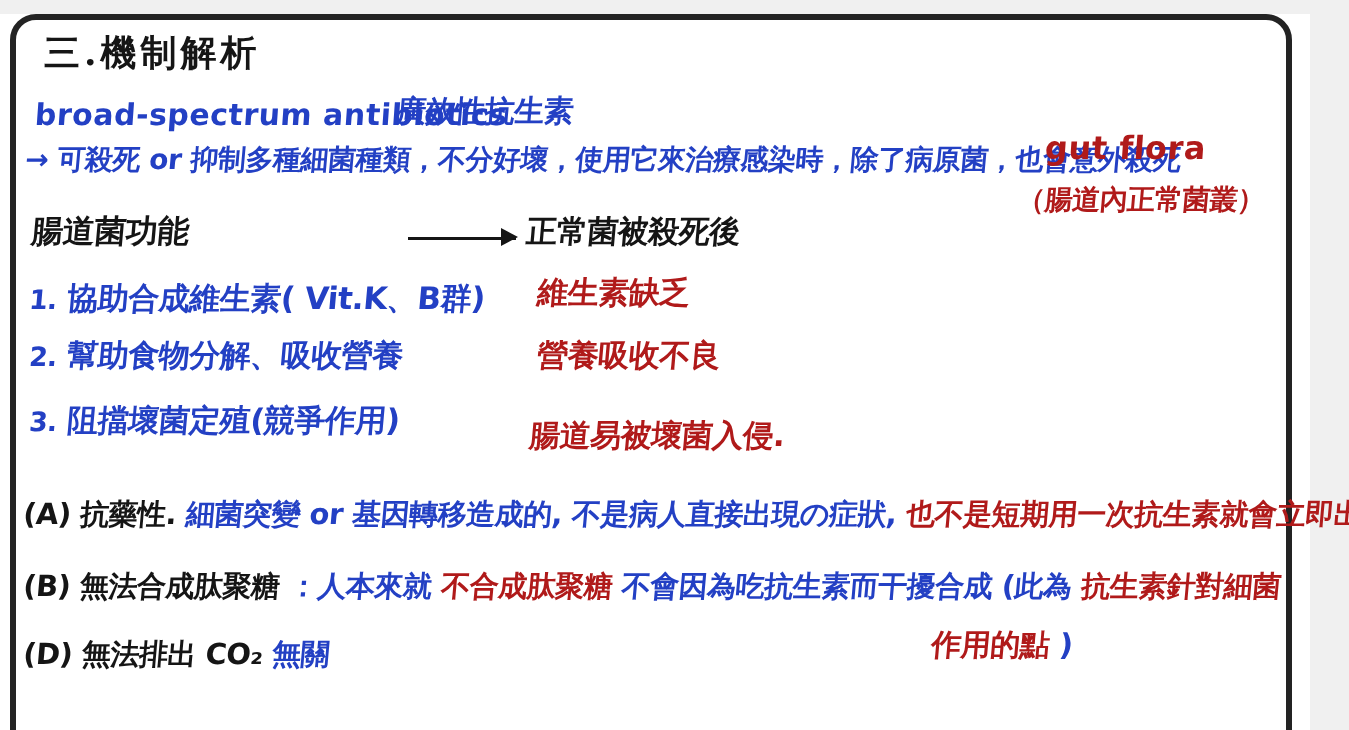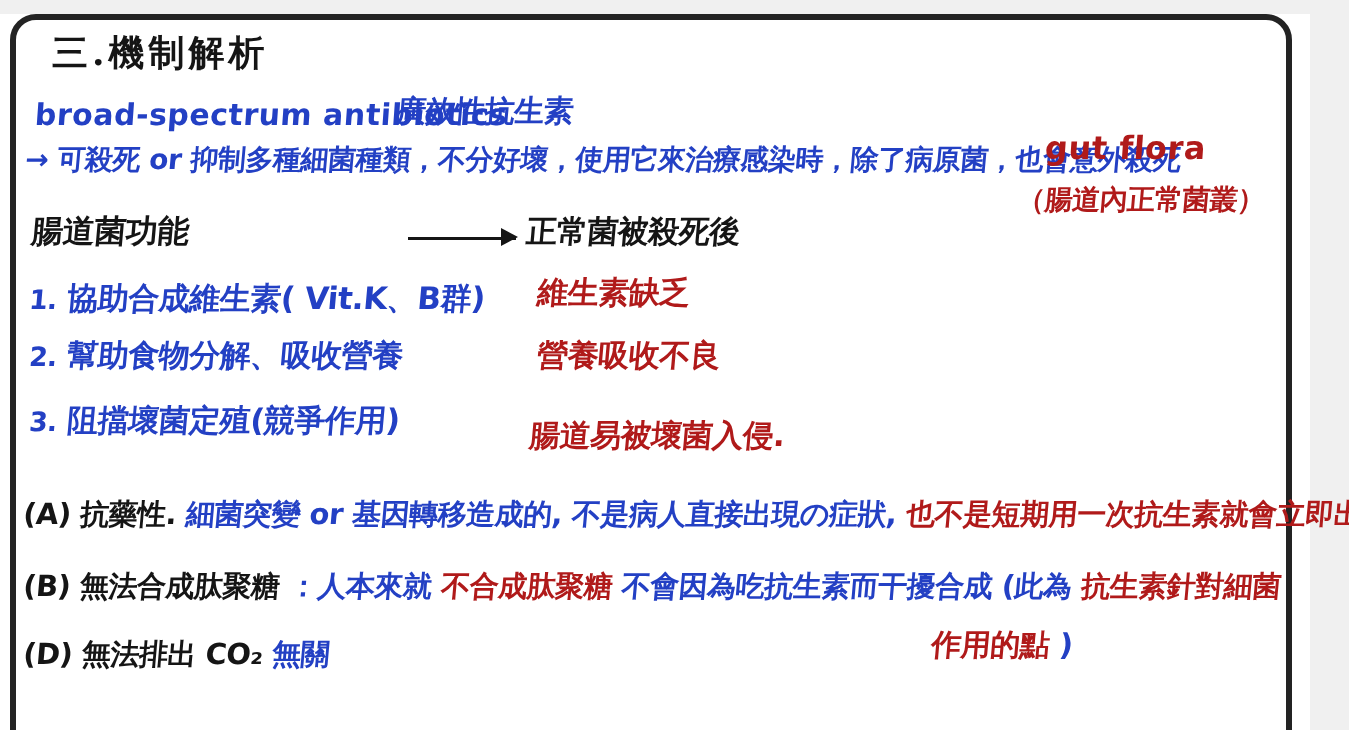--- a/index.html
+++ b/index.html
@@ -85,21 +85,21 @@
   .title-hand {
     font-family: "DejaVu Serif", serif;
     font-weight: 700;
     letter-spacing: 4px;
   }
 
   
   .run { display: inline-block; vertical-align: baseline; }
 
   
-  #title          { left: 52px;  top: 34px;  font-size: 36px; }
+  #title          { left: 44px;  top: 34px;  font-size: 36px; }
   #l-abx-en       { left: 34px;  top: 100px; font-size: 30px; }
   #l-abx-zh       { left: 395px; top: 96px;  font-size: 30px; }
   #l-arrow1       { left: 24px;  top: 146px; font-size: 28px; }
   #l-gutflora     { left: 1044px;top: 132px; font-size: 32px; }
   #l-gutflora-zh  { left: 1016px;top: 186px; font-size: 28px; }
 
   #l-func-head    { left: 30px;  top: 215px; font-size: 32px; }
   .arrow-long {
     position: absolute;
     left: 408px;

